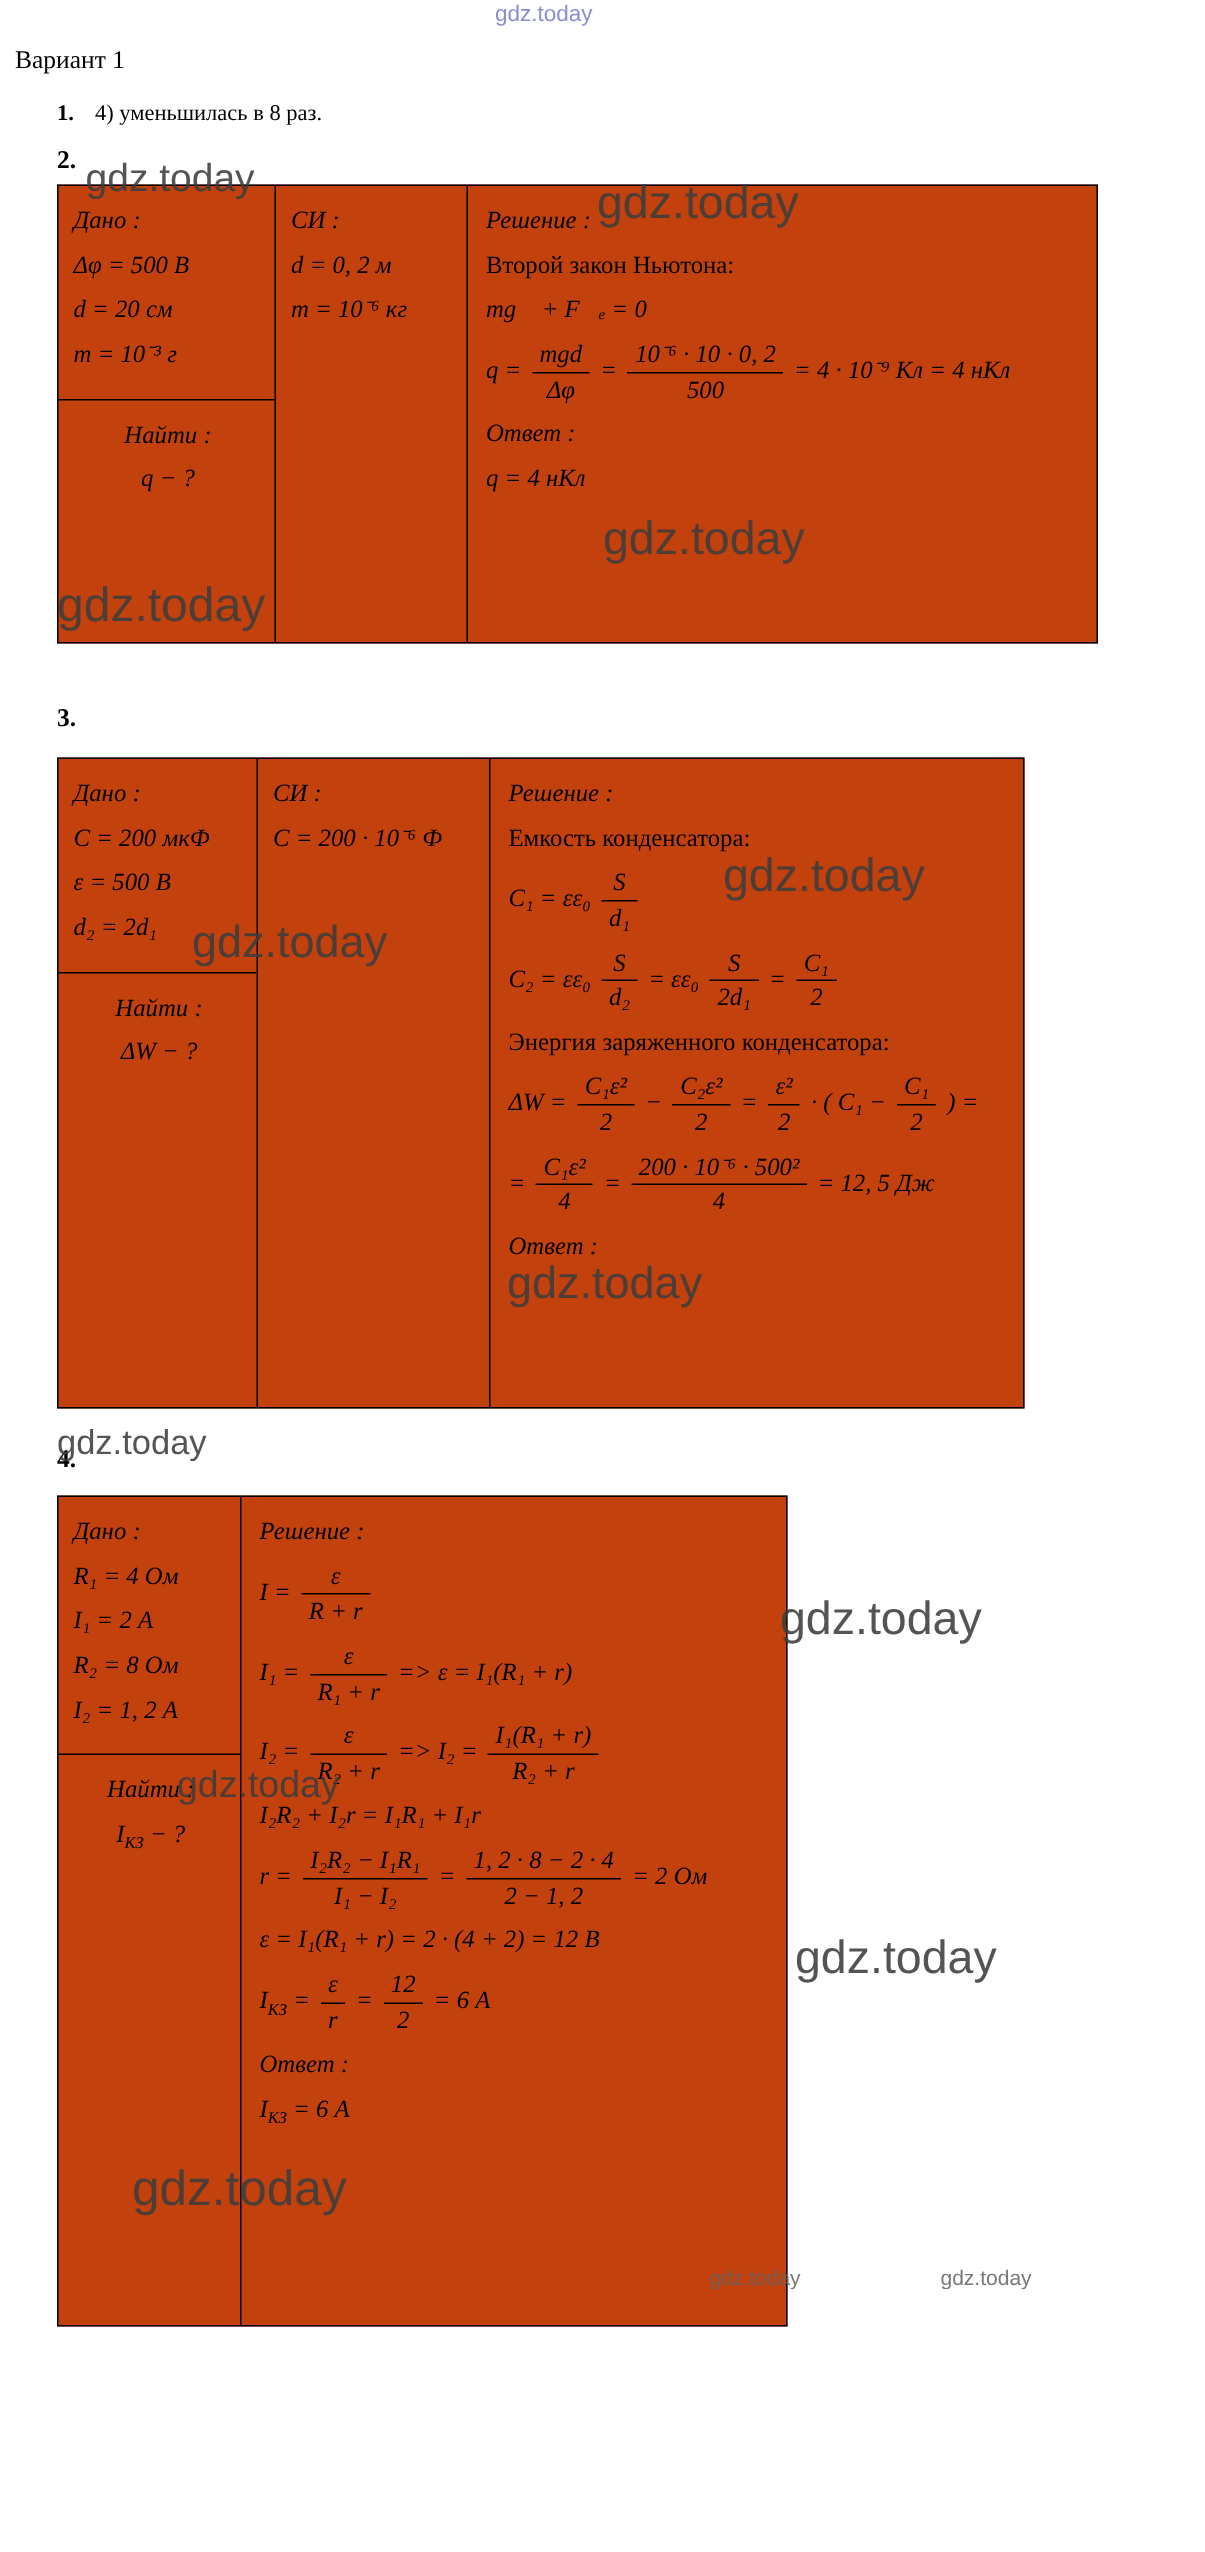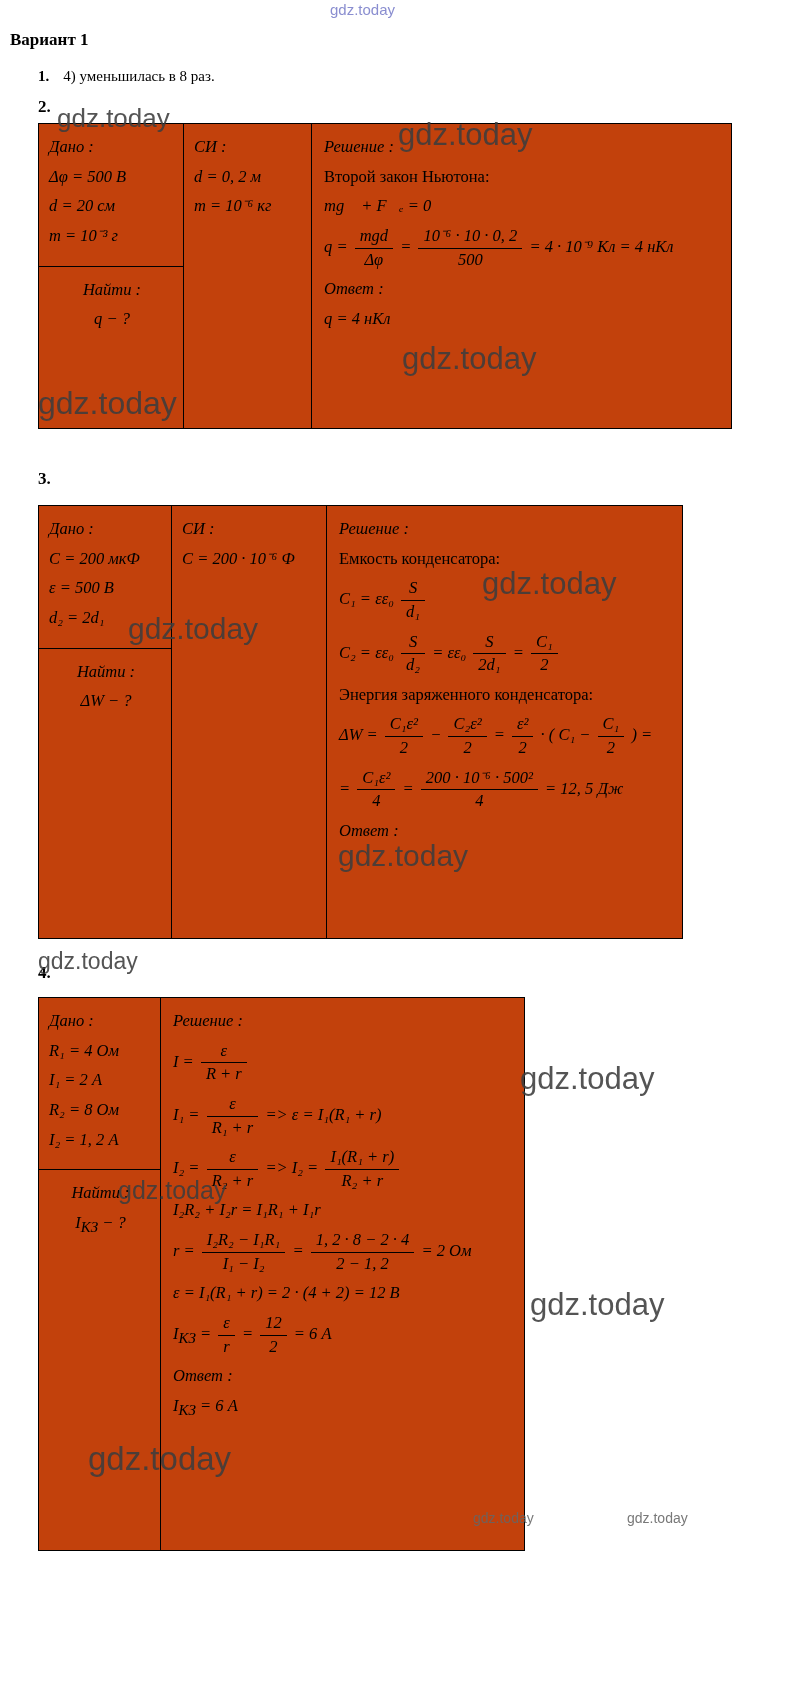--- a/index.html
+++ b/index.html
@@ -39,21 +39,21 @@
   .wm-l     { left: 88px;  top: 1440px; font-size: 33px; }
   .wm-m     { left: 473px; top: 1510px; font-size: 14px; color: #666; }
   .wm-n     { left: 627px; top: 1510px; font-size: 14px; color: #666; }
 
   
   .page { position: absolute; inset: 0; }
 
   .variant-title {
     margin: 30px 0 0 10px;
     font-size: 17px;
-    font-weight: bold;
+    font-weight: normal;
   }
 
   .item-line {
     margin: 18px 0 0 38px;
     font-size: 15px;
   }
   .item-num { font-weight: bold; margin-right: 14px; }
 
   .prob-num {
     margin: 12px 0 0 38px;
@@ -89,21 +89,21 @@
   .si-box    { padding: 4px 8px 8px 10px; }
   .sol-box   { padding: 4px 10px 8px 12px; }
 
   .line {
     margin: 9px 0;
     font-size: 16.5px;
     line-height: 1.25;
   }
   .math { font-style: italic; }
   .text { font-style: normal; }
-  .line sub { font-size: 15px; font-style: italic; }
+  .line sub { font-size: 11px; font-style: italic; }
 
   .frac {
     display: inline-block;
     vertical-align: middle;
     text-align: center;
     margin: 0 3px;
   }
   .frac .num {
     display: block;
     padding: 0 5px 1px;

